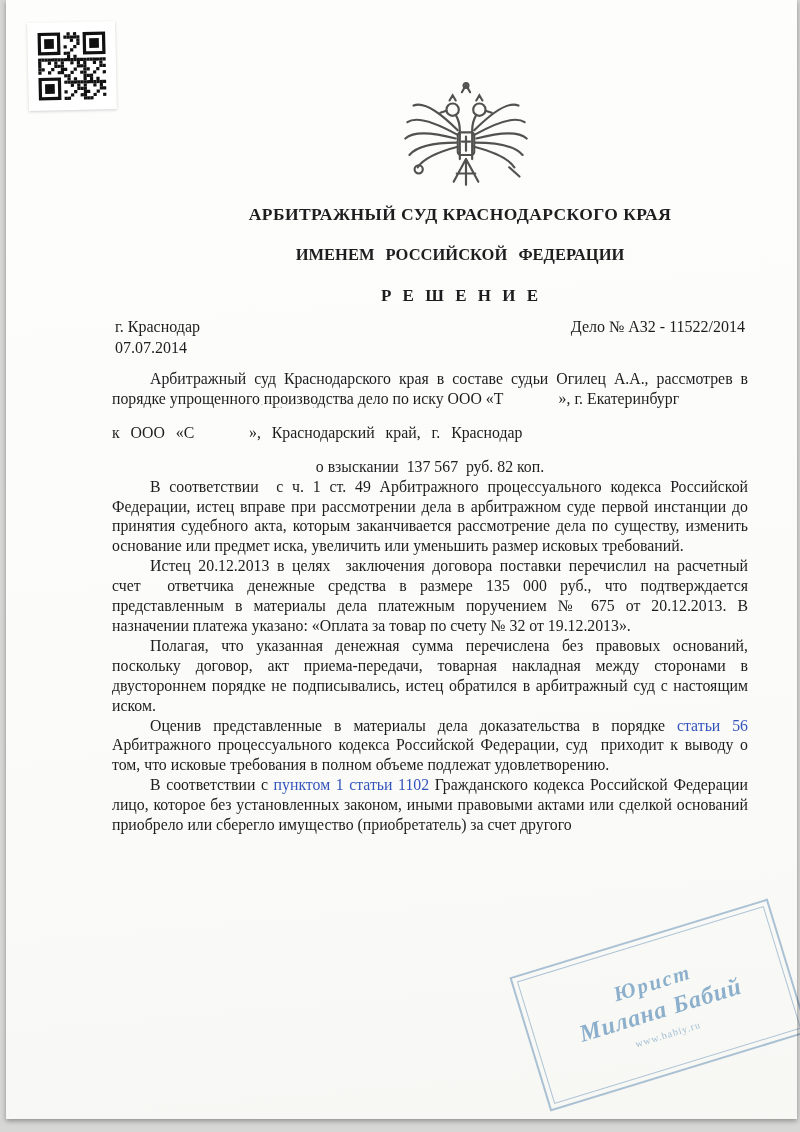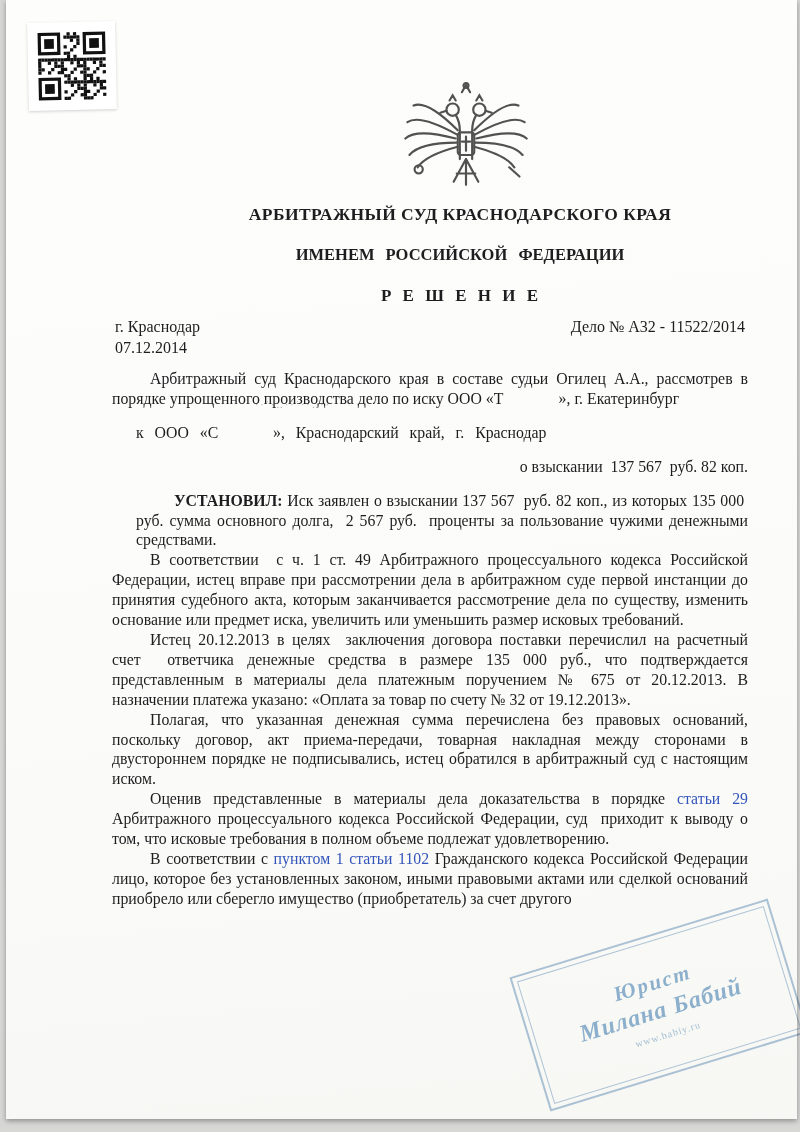--- a/index.html
+++ b/index.html
@@ -21,24 +21,24 @@
   .t2{top:245px;font-size:16.5px;word-spacing:7px;}
   .t3{top:286px;font-size:17px;word-spacing:5px;letter-spacing:1px;}
   
   .meta{position:absolute;left:109px;right:52px;top:316px;font-size:16px;line-height:21px;}
   .meta .left{float:left;}
   .meta .right{float:right;margin-left:9px;}
   
   .body{position:absolute;left:106px;top:369px;width:636px;
         font-size:15.8px;line-height:19.9px;text-align:justify;}
   .body p{margin:0;}
-  .body p.gap{margin-top:14px;margin-left:24px;}
+  .body p.gap{margin-top:14px;}
   .body p.indent{text-indent:38px;}
   .body p.spread{word-spacing:7px;text-align:left;}
-  .body p.left{text-align:right;}
+  .body p.left{text-align:center;}
   .bold{font-weight:bold;}
   .link{color:#3355bb;}
   
   .erased{position:absolute;left:249px;top:399px;width:92px;height:12px;
           color:#9a9a9a;font-size:10px;letter-spacing:2px;filter:blur(.7px);opacity:.8;
           overflow:hidden;white-space:nowrap;}
   
   .stamp{position:absolute;left:518px;top:935px;width:266px;height:136px;
          transform:rotate(-17deg);transform-origin:center;
          border:2px solid rgba(128,165,200,.75);
@@ -215,36 +215,35 @@
       </svg>
     </div>
 
     <div class="center-band t1">АРБИТРАЖНЫЙ СУД КРАСНОДАРСКОГО КРАЯ</div>
     <div class="center-band t2">ИМЕНЕМ РОССИЙСКОЙ ФЕДЕРАЦИИ</div>
     <div class="center-band t3">Р Е Ш Е Н И Е</div>
 
     <div class="meta">
       <div class="left">
         <div>г. Краснодар</div>
-        <div>07.12.2014</div>
+        <div>07.07.2014</div>
       </div>
       <div class="right">Дело № А32 - 11522/2014</div>
     </div>
 
     <div class="erased">··˙·‥··˙··‥··</div>
 
     <div class="body">
         <p class="indent"><span>Арбитражный суд Краснодарского края в составе судьи Огилец А.А., рассмотрев в порядке упрощенного производства дело по иску ООО «Т&nbsp;&nbsp;&nbsp;&nbsp;&nbsp;&nbsp;&nbsp;&nbsp;&nbsp;&nbsp;&nbsp;&nbsp;&nbsp;&nbsp;», г. Екатеринбург</span></p>
         <p class="gap spread"><span>к ООО «С&nbsp;&nbsp;&nbsp;&nbsp;&nbsp;», Краснодарский край, г. Краснодар</span></p>
         <p class="gap left"><span>о взыскании&nbsp; 137&nbsp;567&nbsp; руб. 82 коп.</span></p>
-        <p class="gap indent"><span class="bold">УСТАНОВИЛ:</span><span> Иск заявлен о взыскании 137&nbsp;567&nbsp; руб. 82 коп., из которых 135&nbsp;000&nbsp; руб. сумма основного долга, &nbsp;2&nbsp;567 руб.&nbsp; проценты за пользование чужими денежными средствами.</span></p>
         <p class="indent"><span>В соответствии&nbsp; с ч. 1 ст. 49 Арбитражного процессуального кодекса Российской Федерации, истец вправе при рассмотрении дела в арбитражном суде первой инстанции до принятия судебного акта, которым заканчивается рассмотрение дела по существу, изменить основание или предмет иска, увеличить или уменьшить размер исковых требований.</span></p>
         <p class="indent"><span>Истец 20.12.2013 в целях&nbsp; заключения договора поставки перечислил на расчетный счет&nbsp; ответчика денежные средства в размере 135&nbsp;000 руб., что подтверждается представленным в материалы дела платежным поручением № 675 от 20.12.2013. В назначении платежа указано: «Оплата за товар по счету № 32 от 19.12.2013».</span></p>
         <p class="indent"><span>Полагая, что указанная денежная сумма перечислена без правовых оснований, поскольку договор, акт приема-передачи, товарная накладная между сторонами в двустороннем порядке не подписывались, истец обратился в арбитражный суд с настоящим иском.</span></p>
-        <p class="indent"><span>Оценив представленные в материалы дела доказательства в порядке </span><span class="link">статьи 29</span><span> Арбитражного процессуального кодекса Российской Федерации, суд&nbsp; приходит к выводу о том, что исковые требования в полном объеме подлежат удовлетворению.</span></p>
+        <p class="indent"><span>Оценив представленные в материалы дела доказательства в порядке </span><span class="link">статьи 56</span><span> Арбитражного процессуального кодекса Российской Федерации, суд&nbsp; приходит к выводу о том, что исковые требования в полном объеме подлежат удовлетворению.</span></p>
         <p class="indent"><span>В соответствии с </span><span class="link">пунктом 1 статьи 1102</span><span> Гражданского кодекса Российской Федерации лицо, которое без установленных законом, иными правовыми актами или сделкой оснований приобрело или сберегло имущество (приобретатель) за счет другого</span></p>
       </div>
 
     <div class="stamp">
       <div class="stamp-inner">
         <div class="stamp-l1">Юрист</div>
         <div class="stamp-l2">Милана Бабий</div>
         <div class="stamp-l3">www.babiy.ru</div>
       </div>
     </div>

